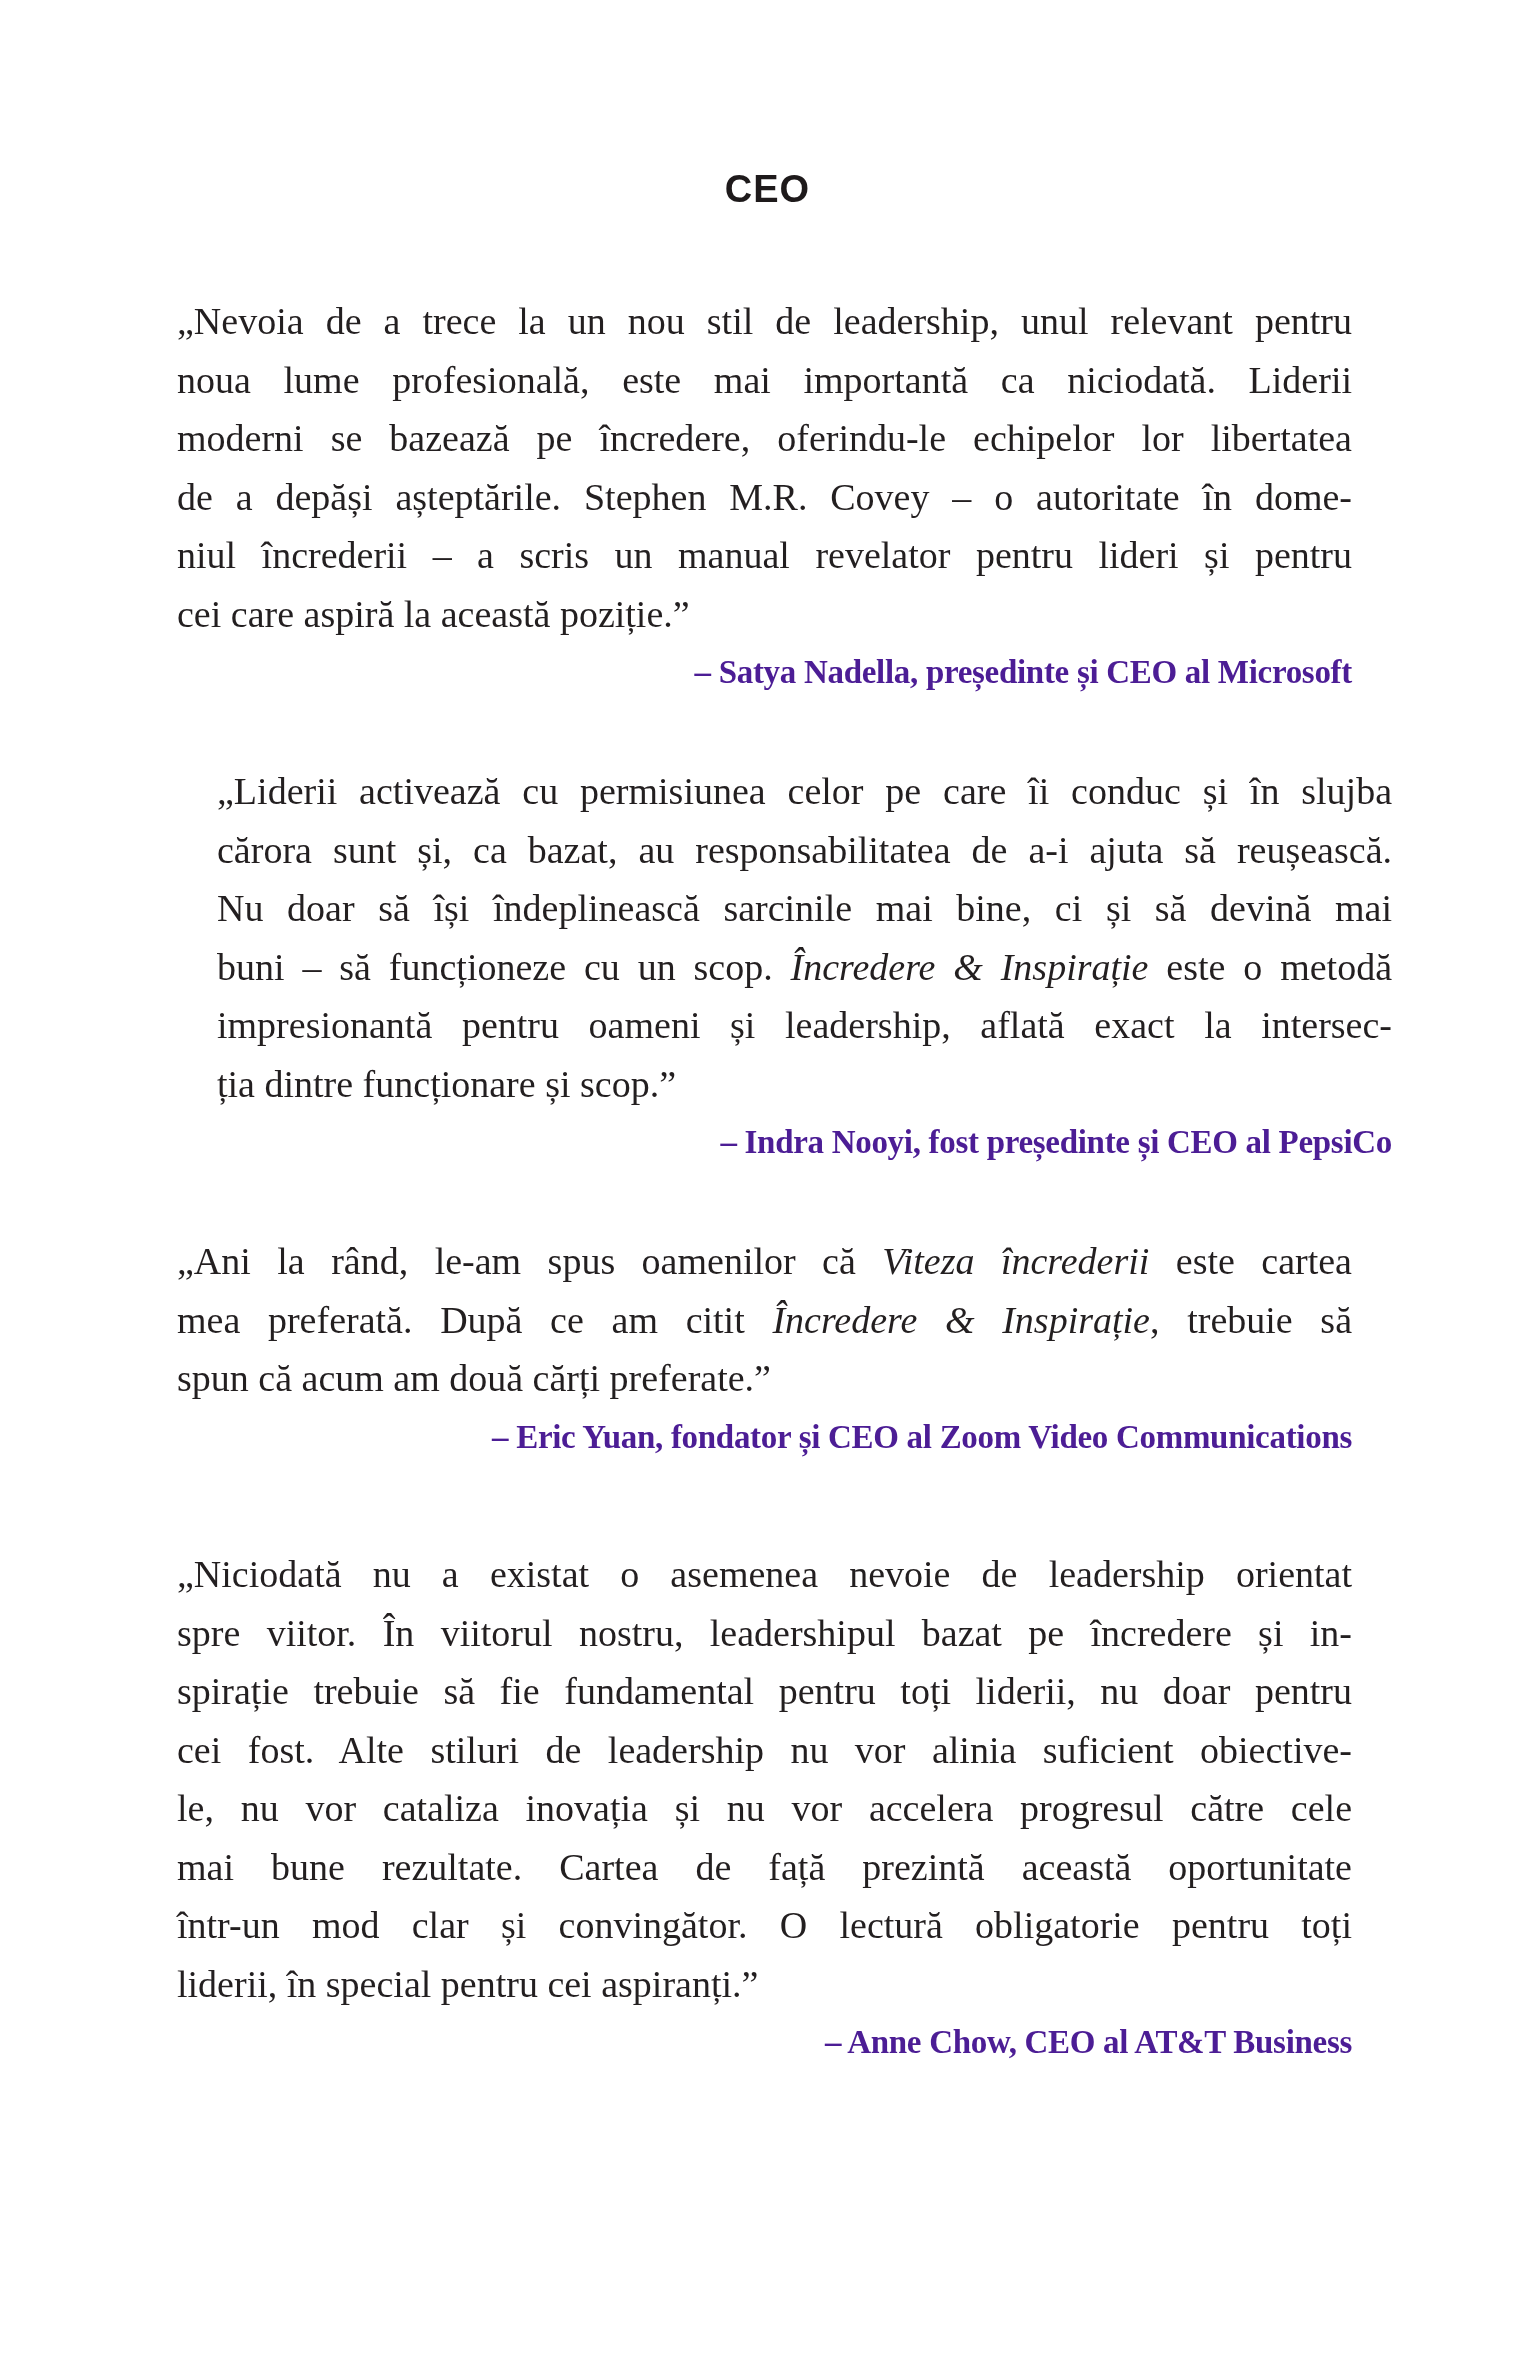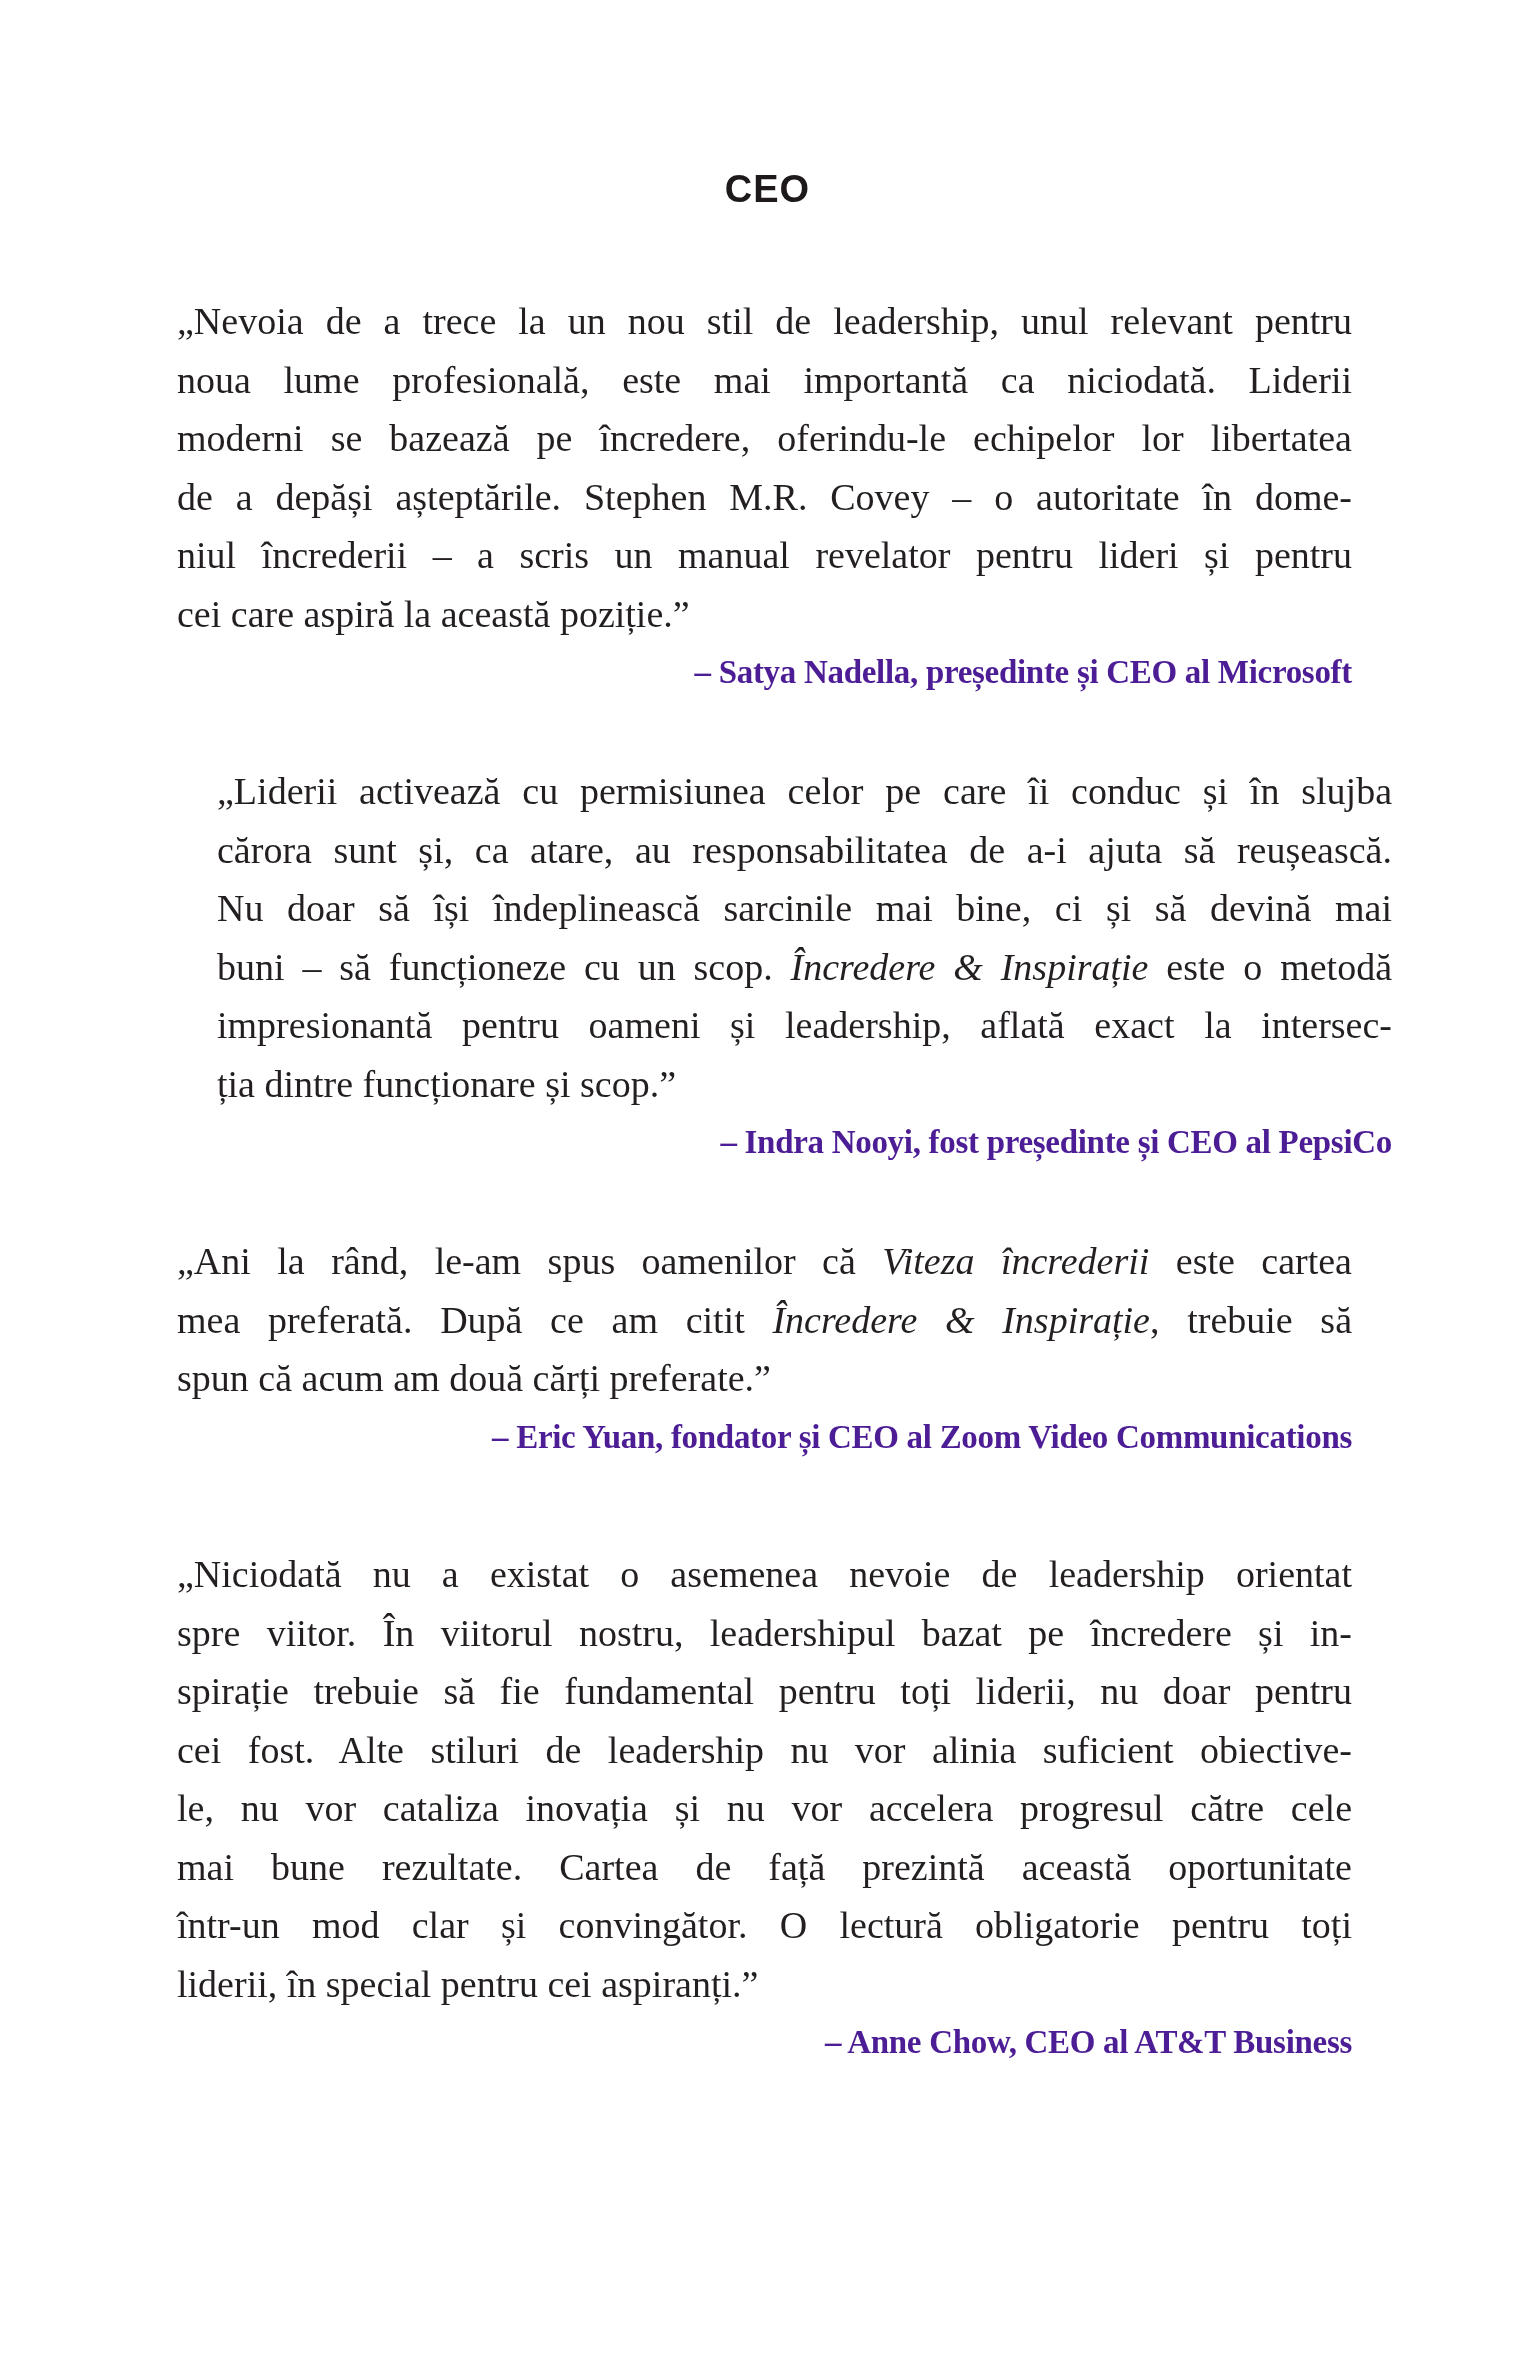--- a/index.html
+++ b/index.html
@@ -77,21 +77,21 @@
     <span class="line">noua lume profesională, este mai importantă ca niciodată. Liderii</span>
     <span class="line">moderni se bazează pe încredere, oferindu-le echipelor lor libertatea</span>
     <span class="line">de a depăși așteptările. Stephen M.R. Covey – o autoritate în dome-</span>
     <span class="line">niul încrederii – a scris un manual revelator pentru lideri și pentru</span>
     <span class="line last">cei care aspiră la această poziție.”</span>
     <span class="attribution">– Satya Nadella, președinte și CEO al Microsoft</span>
   </div>
 
   <div class="quote" style="top:762px;margin-left:40px;">
     <span class="line">„Liderii activează cu permisiunea celor pe care îi conduc și în slujba</span>
-    <span class="line">cărora sunt și, ca atare, au responsabilitatea de a-i ajuta să reușească.</span>
+    <span class="line">cărora sunt și, ca bazat, au responsabilitatea de a-i ajuta să reușească.</span>
     <span class="line">Nu doar să își îndeplinească sarcinile mai bine, ci și să devină mai</span>
     <span class="line"><span>buni – să funcționeze cu un scop. </span><em>Încredere &amp; Inspirație</em><span> este o metodă</span></span>
     <span class="line">impresionantă pentru oameni și leadership, aflată exact la intersec-</span>
     <span class="line last">ția dintre funcționare și scop.”</span>
     <span class="attribution">– Indra Nooyi, fost președinte și CEO al PepsiCo</span>
   </div>
 
   <div class="quote" style="top:1232px;">
     <span class="line"><span>„Ani la rând, le-am spus oamenilor că </span><em>Viteza încrederii</em><span> este cartea</span></span>
     <span class="line"><span>mea preferată. După ce am citit </span><em>Încredere &amp; Inspirație</em><span>, trebuie să</span></span>

